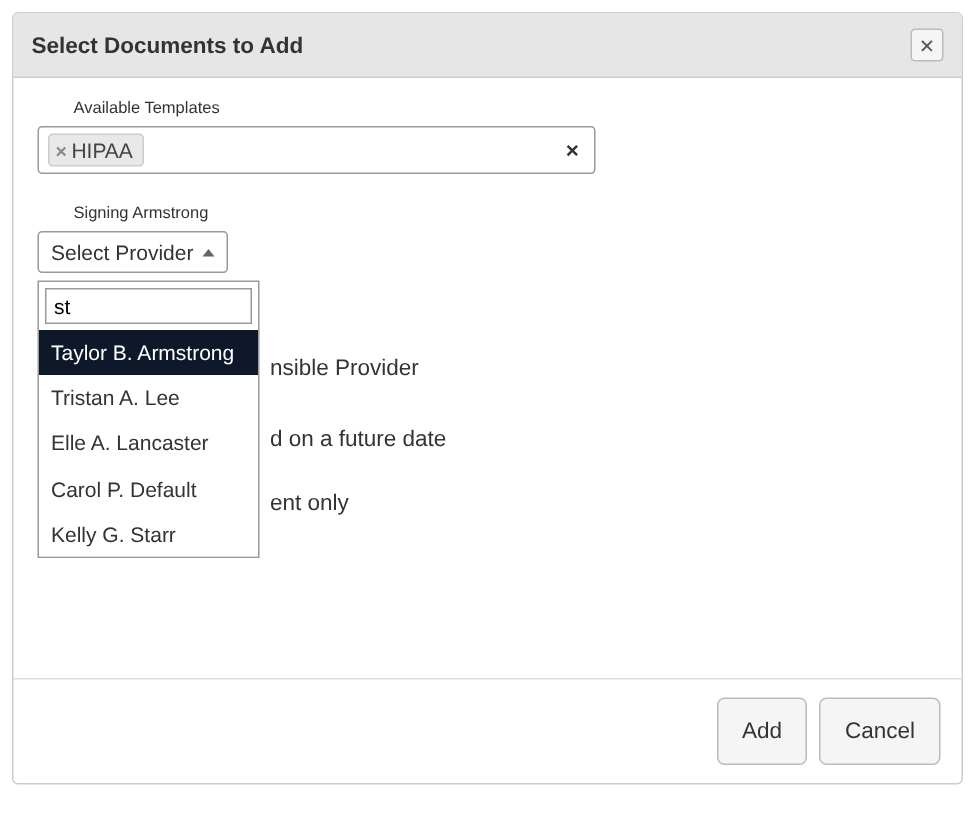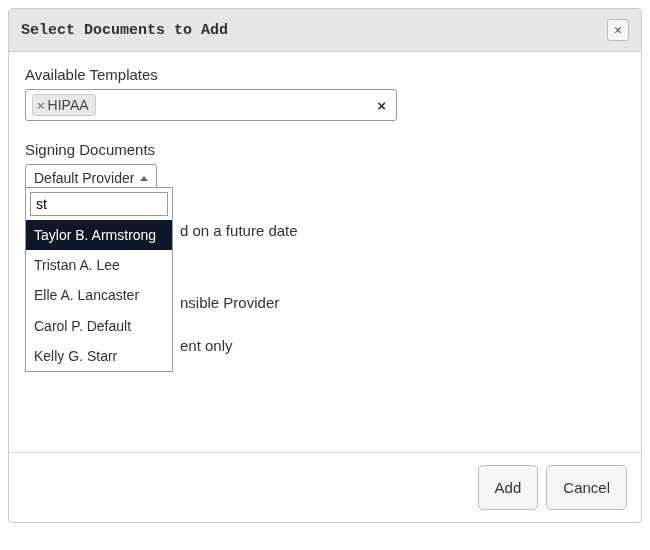--- a/index.html
+++ b/index.html
@@ -1,22 +1,22 @@
 <!DOCTYPE html>
 <html><head>
 <meta charset="utf-8">
 <style>
 * { box-sizing: border-box; margin: 0; padding: 0; }
 body { font-family: Arial, Helvetica, sans-serif; font-size: 14px; color: #333; padding: 8px; background: #fff; }
 .dialog { width: 634px; border: 1px solid #ccc; border-radius: 4px; overflow: visible; }
-.dialog-header { background: #e6e6e6; padding: 10px 12px; display: flex; justify-content: space-between; align-items: center; border-bottom: 1px solid #ccc; font-family: Liberation Mono, monospace; }
+.dialog-header { background: #e6e6e6; padding: 10px 12px; display: flex; justify-content: space-between; align-items: center; border-bottom: 1px solid #ccc; }
 .dialog-title { font-weight: bold; font-size: 15px; }
 .close-btn { width: 22px; height: 22px; border: 1px solid #bbb; border-radius: 3px; background: #f5f5f5; display: flex; align-items: center; justify-content: center; cursor: pointer; font-size: 13px; color: #555; }
 .dialog-body { padding: 14px 16px 16px 16px; position: relative; min-height: 400px; }
-.label { font-size: 15px; margin-bottom: 6px; color: #333; }
+.label { font-size: 11px; margin-bottom: 6px; color: #333; margin-left: 24px; }
 .token-input { width: 372px; border: 1px solid #999; border-radius: 3px; padding: 4px 6px; display: flex; align-items: center; justify-content: space-between; }
 .token-left { display: flex; align-items: center; gap: 4px; }
 .token { background: #e8e8e8; border: 1px solid #ccc; border-radius: 3px; padding: 2px 6px 2px 4px; display: inline-flex; align-items: center; font-size: 14px; color: #444; }
 .token-x { color: #888; margin-right: 3px; font-size: 13px; cursor: pointer; font-weight: bold; }
 .input-clear { font-weight: bold; font-size: 15px; cursor: pointer; padding: 0 4px; }
 .section2 { margin-top: 20px; }
 .dropdown-btn { border: 1px solid #999; border-radius: 3px; padding: 5px 8px; display: inline-flex; align-items: center; gap: 6px; cursor: pointer; background: #fff; font-size: 14px; }
 .arrow-up { width: 0; height: 0; border-left: 4px solid transparent; border-right: 4px solid transparent; border-bottom: 5px solid #666; }
 .dropdown-panel { position: absolute; top: 135px; left: 16px; width: 148px; border: 1px solid #999; background: #fff; z-index: 10; box-shadow: none; }
 .dropdown-search { border: 1px solid #999; margin: 4px; padding: 3px 5px; font-size: 14px; outline: none; width: calc(100% - 8px); }
@@ -46,39 +46,39 @@
       <div class="token-left">
         <span class="token">
           <span class="token-x">×</span>
           <span>HIPAA</span>
         </span>
       </div>
       <span class="input-clear">×</span>
     </div>
 
     <div class="section2">
-      <div class="label">Signing Documents</div>
+      <div class="label">Signing Armstrong</div>
       <div class="dropdown-btn">
-        <span>Default Provider</span>
+        <span>Select Provider</span>
         <span class="arrow-up"></span>
       </div>
     </div>
 
     <div class="dropdown-panel">
       <input class="dropdown-search" value="st" style="">
       <div class="dropdown-list">
         <div class="dropdown-item selected">Taylor B. Armstrong</div>
         <div class="dropdown-item">Tristan A. Lee</div>
         <div class="dropdown-item">Elle A. Lancaster</div>
         <div class="dropdown-item">Carol P. Default</div>
         <div class="dropdown-item">Kelly G. Starr</div>
       </div>
     </div>
 
+    <div class="body-text bt1">nsible Provider</div>
     <div class="body-text bt2">d on a future date</div>
-    <div class="body-text bt1">nsible Provider</div>
     <div class="body-text bt3">ent only</div>
   </div>
   <div class="dialog-footer">
     <button class="btn">Add</button>
     <button class="btn">Cancel</button>
   </div>
 </div>
 
 </body></html>

